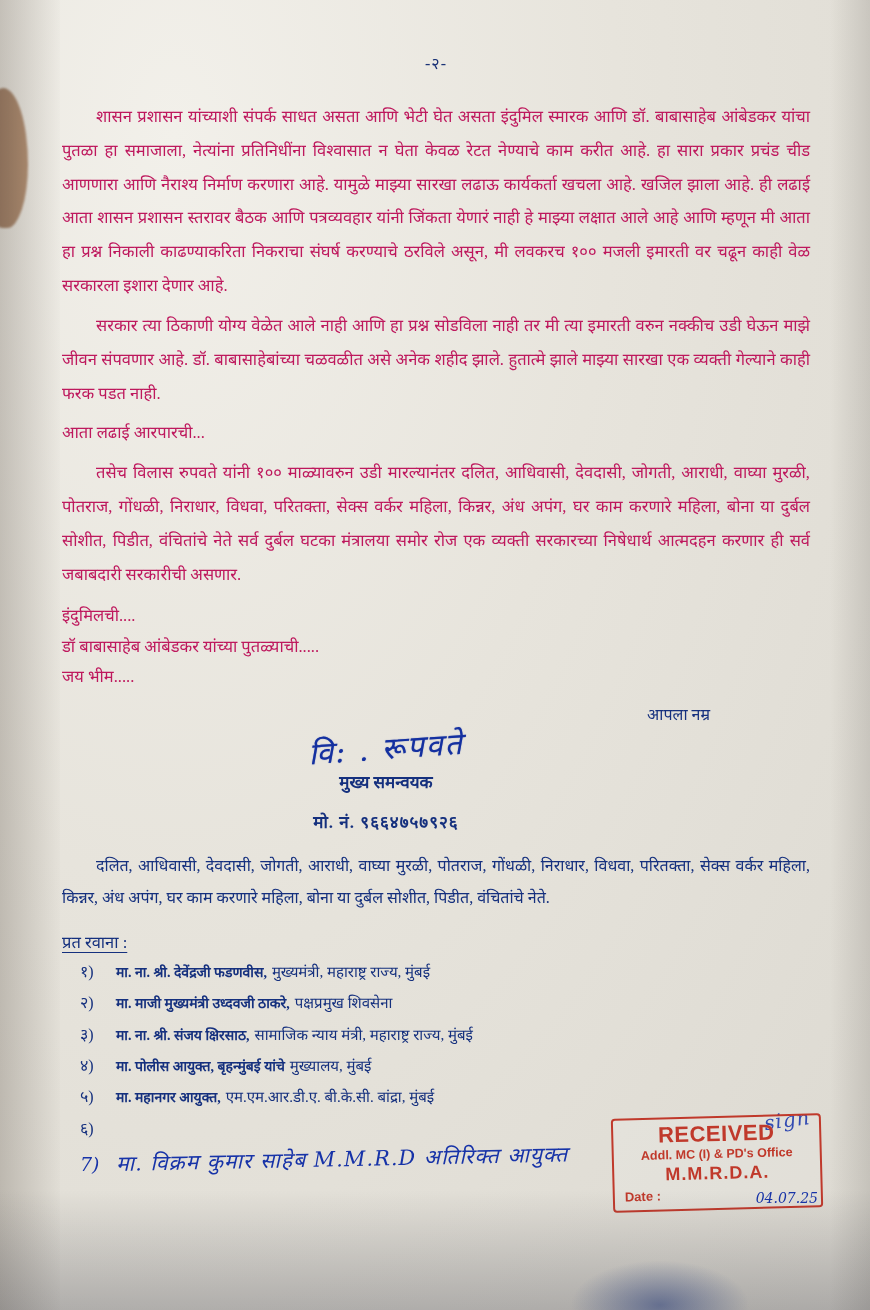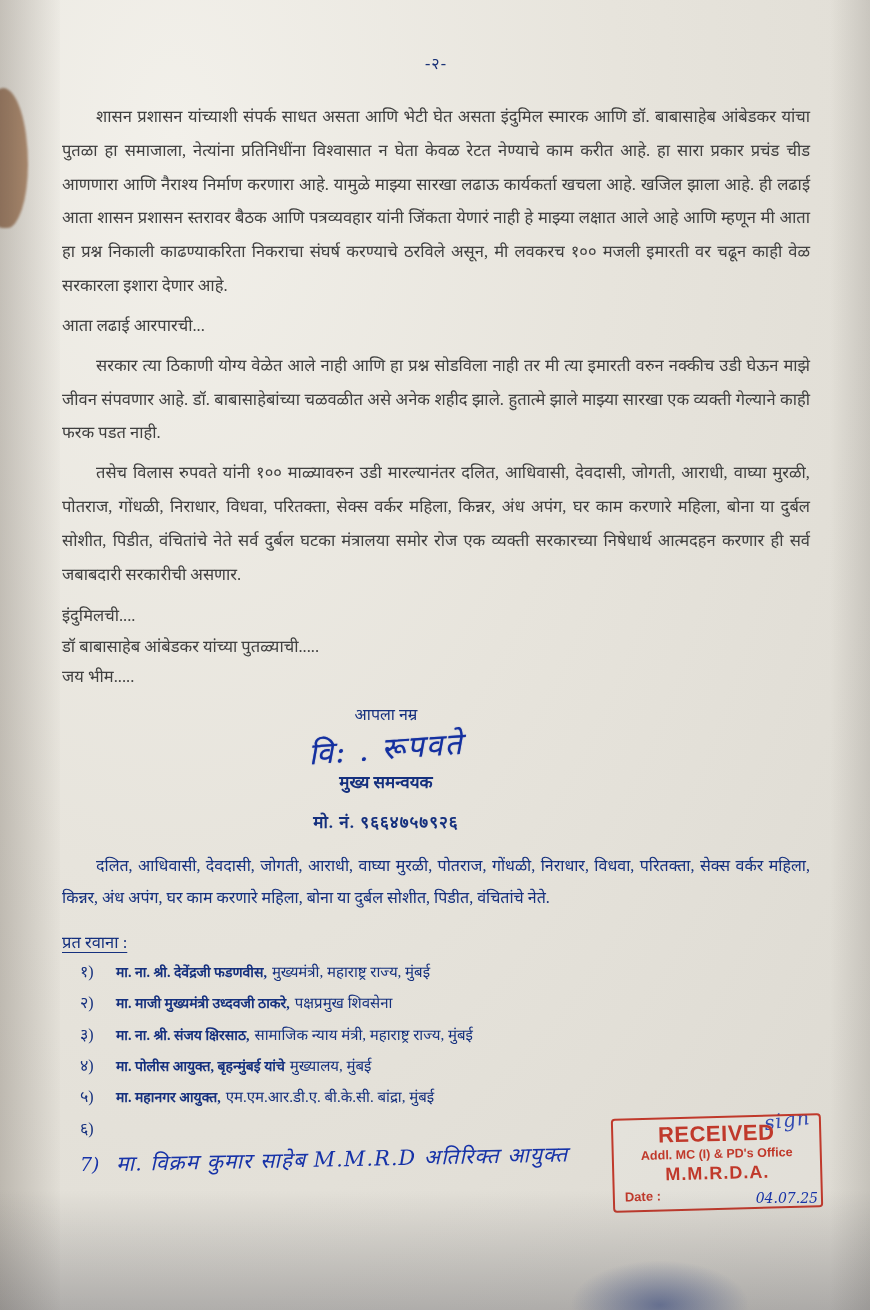--- a/index.html
+++ b/index.html
@@ -76,34 +76,34 @@
     color: #1a3276;
     margin-top: 52px;
     letter-spacing: 1px;
   }
 
   .body-text {
     margin-top: 26px;
     font-size: 16.5px;
     line-height: 2.05;
     text-align: justify;
-    color: #404040;
+    color: #be185d;
     font-family: "Liberation Serif", serif;
   }
   .para { margin: 0 0 6px 0; text-indent: 34px; }
   .para.noindent { text-indent: 0; }
   .para.tight { margin-bottom: 0; }
 
   .sign-block {
     margin-top: 10px;
     text-align: center;
     padding-right: 100px;
   }
   .sign-line { font-size: 16px; margin: 0; }
-  .sign-label { margin-top: 2px; }
+  .sign-label { margin-top: 2px; text-align: right; }
   .signature {
     font-family: "DejaVu Serif", serif;
     font-size: 30px;
     font-style: italic;
     color: #1430a0;
     transform: rotate(-4deg);
     letter-spacing: 2px;
     margin: 2px 0 2px 0;
     text-shadow: 0 0 1px rgba(20,48,160,0.6);
   }
@@ -239,22 +239,22 @@
 <div class="page">
   <div class="paper"></div>
   <div class="finger"></div>
 
   <div class="content">
 
     <div class="page-number">-२-</div>
 
     <div class="body-text">
       <p class="para">शासन प्रशासन यांच्याशी संपर्क साधत असता आणि भेटी घेत असता इंदुमिल स्मारक आणि डॉ. बाबासाहेब आंबेडकर यांचा पुतळा हा समाजाला, नेत्यांना प्रतिनिधींना विश्वासात न घेता केवळ रेटत नेण्याचे काम करीत आहे. हा सारा प्रकार प्रचंड चीड आणणारा आणि नैराश्य निर्माण करणारा आहे. यामुळे माझ्या सारखा लढाऊ कार्यकर्ता खचला आहे. खजिल झाला आहे. ही लढाई आता शासन प्रशासन स्तरावर बैठक आणि पत्रव्यवहार यांनी जिंकता येणारं नाही हे माझ्या लक्षात आले आहे आणि म्हणून मी आता हा प्रश्न निकाली काढण्याकरिता निकराचा संघर्ष करण्याचे ठरविले असून, मी लवकरच १०० मजली इमारती वर चढून काही वेळ सरकारला इशारा देणार आहे.</p>
+      <p class="para">सरकार त्या ठिकाणी योग्य वेळेत आले नाही आणि हा प्रश्न सोडविला नाही तर मी त्या इमारती वरुन नक्कीच उडी घेऊन माझे जीवन संपवणार आहे. डॉ. बाबासाहेबांच्या चळवळीत असे अनेक शहीद झाले. हुतात्मे झाले माझ्या सारखा एक व्यक्ती गेल्याने काही फरक पडत नाही.</p>
       <p class="para noindent">आता लढाई आरपारची...</p>
-      <p class="para">सरकार त्या ठिकाणी योग्य वेळेत आले नाही आणि हा प्रश्न सोडविला नाही तर मी त्या इमारती वरुन नक्कीच उडी घेऊन माझे जीवन संपवणार आहे. डॉ. बाबासाहेबांच्या चळवळीत असे अनेक शहीद झाले. हुतात्मे झाले माझ्या सारखा एक व्यक्ती गेल्याने काही फरक पडत नाही.</p>
       <p class="para">तसेच विलास रुपवते यांनी १०० माळ्यावरुन उडी मारल्यानंतर दलित, आधिवासी, देवदासी, जोगती, आराधी, वाघ्या मुरळी, पोतराज, गोंधळी, निराधार, विधवा, परितक्ता, सेक्स वर्कर महिला, किन्नर, अंध अपंग, घर काम करणारे महिला, बोना  या दुर्बल सोशीत, पिडीत, वंचितांचे नेते सर्व दुर्बल घटका मंत्रालया समोर रोज एक व्यक्ती सरकारच्या निषेधार्थ आत्मदहन करणार ही सर्व जबाबदारी सरकारीची असणार.</p>
     </div>
 
     <div class="body-text" style="margin-top:10px; line-height:1.85;font-family:Liberation Serif, serif;">
       <p class="para noindent tight">इंदुमिलची....</p>
       <p class="para noindent tight">डॉ बाबासाहेब आंबेडकर यांच्या पुतळ्याची.....</p>
       <p class="para noindent tight">जय भीम.....</p>
     </div>
 
     <div class="sign-block">

